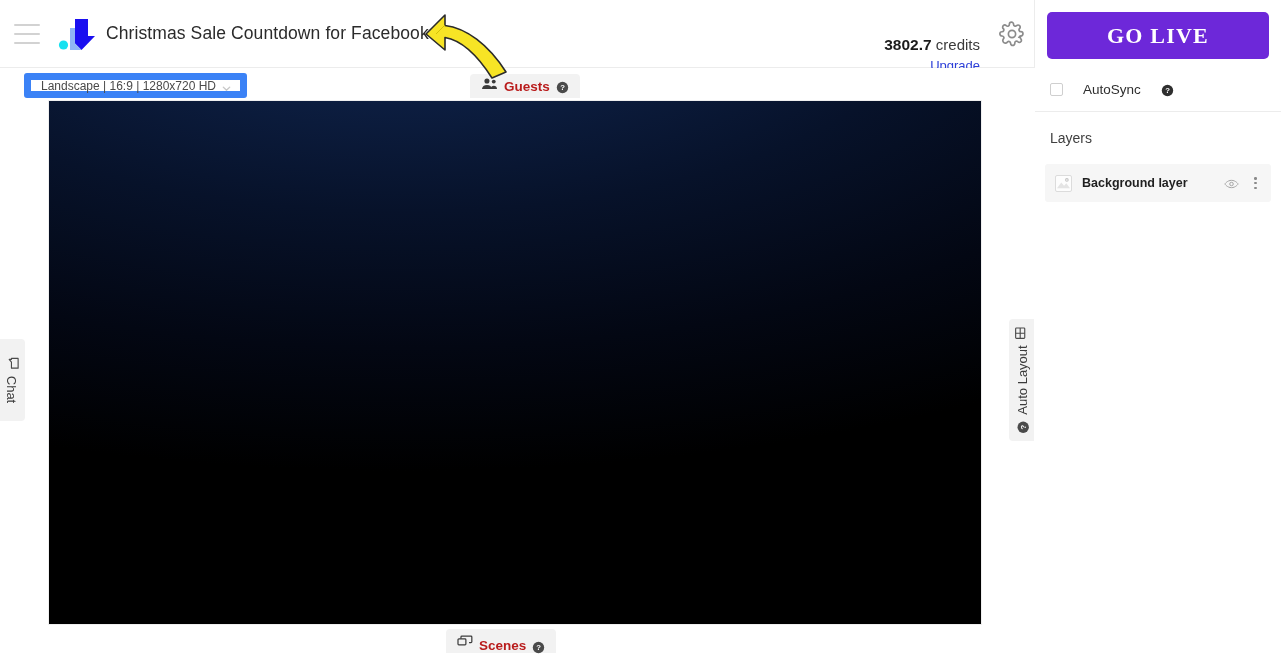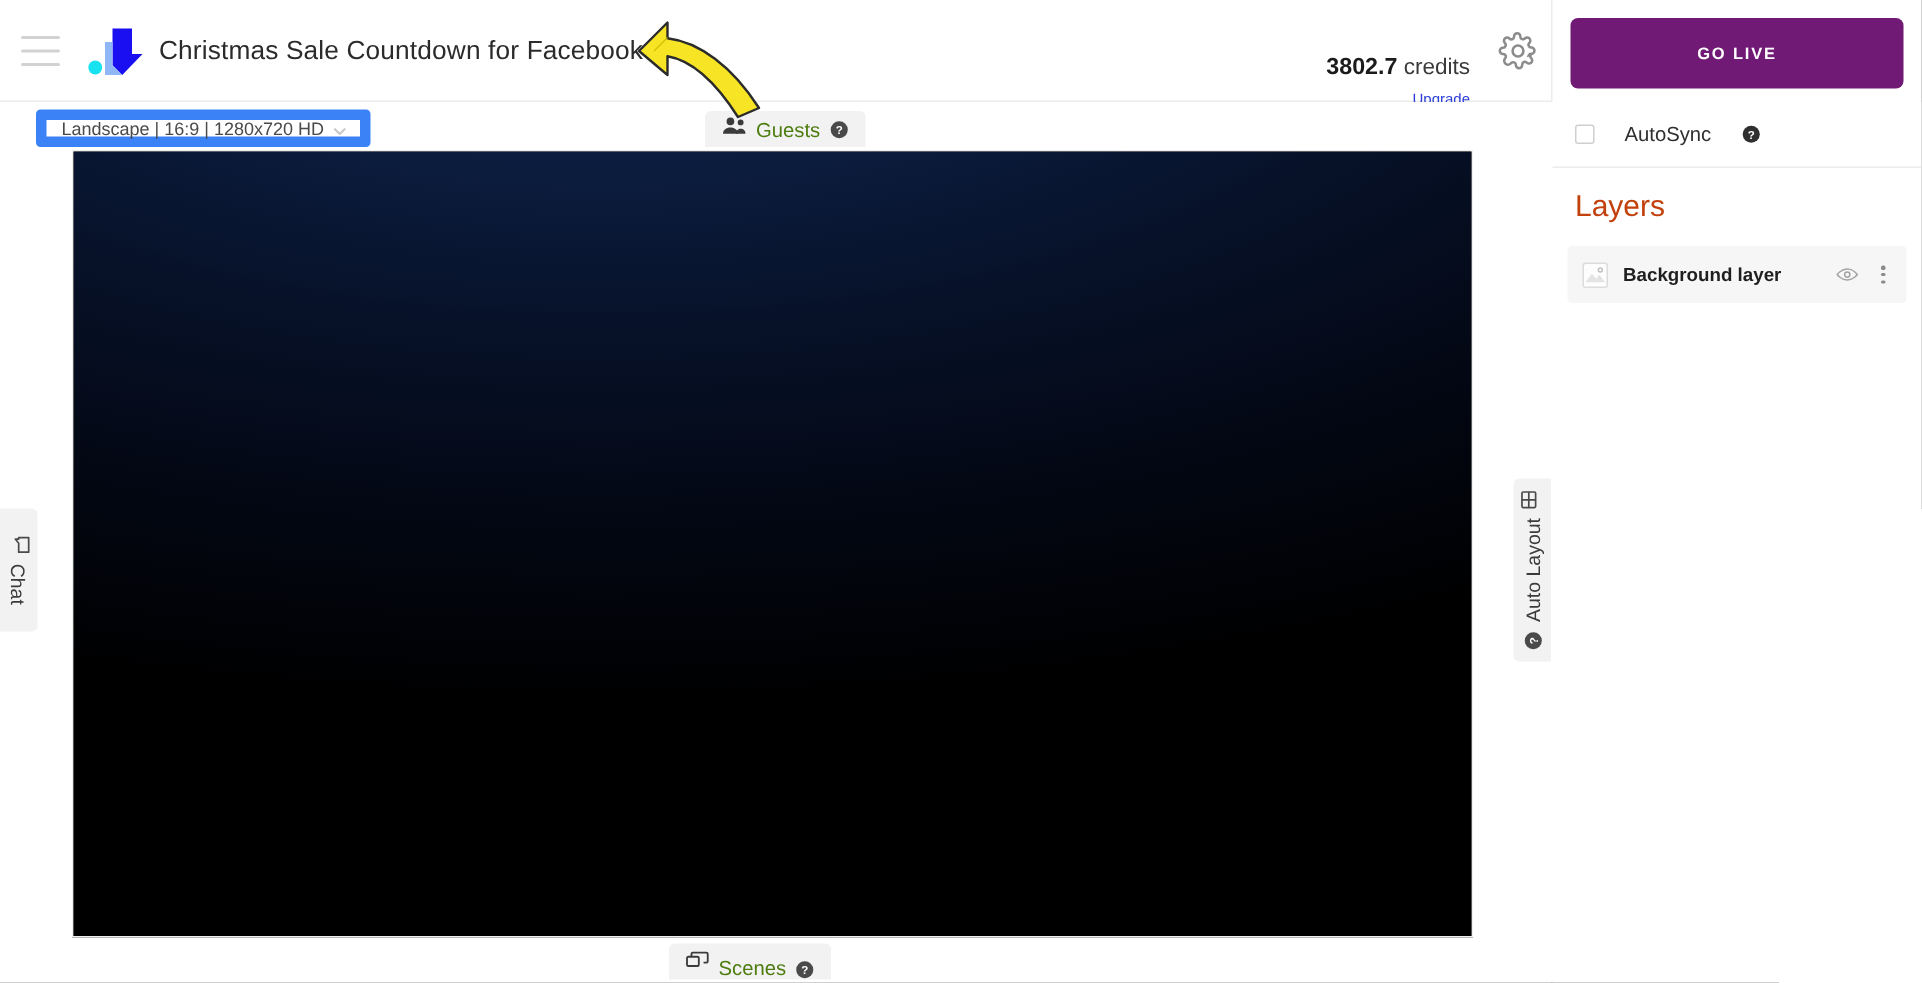--- a/index.html
+++ b/index.html
@@ -77,47 +77,47 @@
     top: 12px;
     right: 301px;
     text-align: right;
     line-height: 1.25;
   }
   .credits-line { font-size: 15px; color: #3a3a3a; white-space: nowrap; margin-top: 23px; }
   .credits-amount { font-weight: bold; color: #1b1b1b; font-size: 15.5px; }
   .upgrade-link {
     display: inline-block;
     margin-top: 2px;
-    font-size: 10px;
+    font-size: 13px;
     color: #2b3ed8;
     text-decoration: underline;
     cursor: pointer;
   }
   .gear-btn {
     position: absolute;
     top: 20px;
     right: 255px;
     width: 28px; height: 28px;
     cursor: pointer;
   }
   .golive-btn {
     position: absolute;
     top: 12px;
     right: 12px;
     width: 222px;
     height: 47px;
-    background: #701a75;
+    background: #6d28d9;
     color: #ffffff;
     border: none;
     border-radius: 5px;
-    font-size: 11px;
+    font-size: 22px;
     font-weight: bold;
     letter-spacing: 1.2px;
     cursor: pointer;
-    font-family: Liberation Sans, sans-serif;
+    font-family: Liberation Serif, serif;
   }
   .header-right-sep {
     position: absolute;
     top: 0; left: 1034px;
     width: 1px; height: 68px;
     background: #ececec;
   }
 
   
   .stage-col {
@@ -156,21 +156,21 @@
     height: 24px;
     padding: 0 11px;
     background: #f2f2f2;
     border-radius: 4px 4px 0 0;
     display: flex;
     align-items: center;
     gap: 6px;
     cursor: pointer;
     z-index: 4;
   }
-  .tab-text { font-size: 13.5px; color: #4d7c0f; white-space: nowrap; }
+  .tab-text { font-size: 13.5px; color: #b91c1c; white-space: nowrap; font-weight: bold; }
 
   
   .scenes-tab {
     position: absolute;
     bottom: 2px;
     left: 446px;
     height: 24px;
     padding: 0 11px;
     background: #f2f2f2;
     border-radius: 4px 4px 0 0;
@@ -268,22 +268,22 @@
   }
   .autosync-label { font-size: 13.5px; color: #2f2f2f; }
 
   .layers-row {
     height: 52px;
     display: flex;
     align-items: center;
     padding: 0 14px 0 15px;
   }
   .layers-title {
-    font-size: 20px;
-    color: #c2410c;
+    font-size: 14px;
+    color: #404040;
     flex: 1 1 auto;
   }
   .new-layer-btn {
     width: 116px;
     height: 30px;
     background: #f8b93c;
     color: #ffffff;
     border: none;
     border-radius: 4px;
     font-size: 12.5px;

